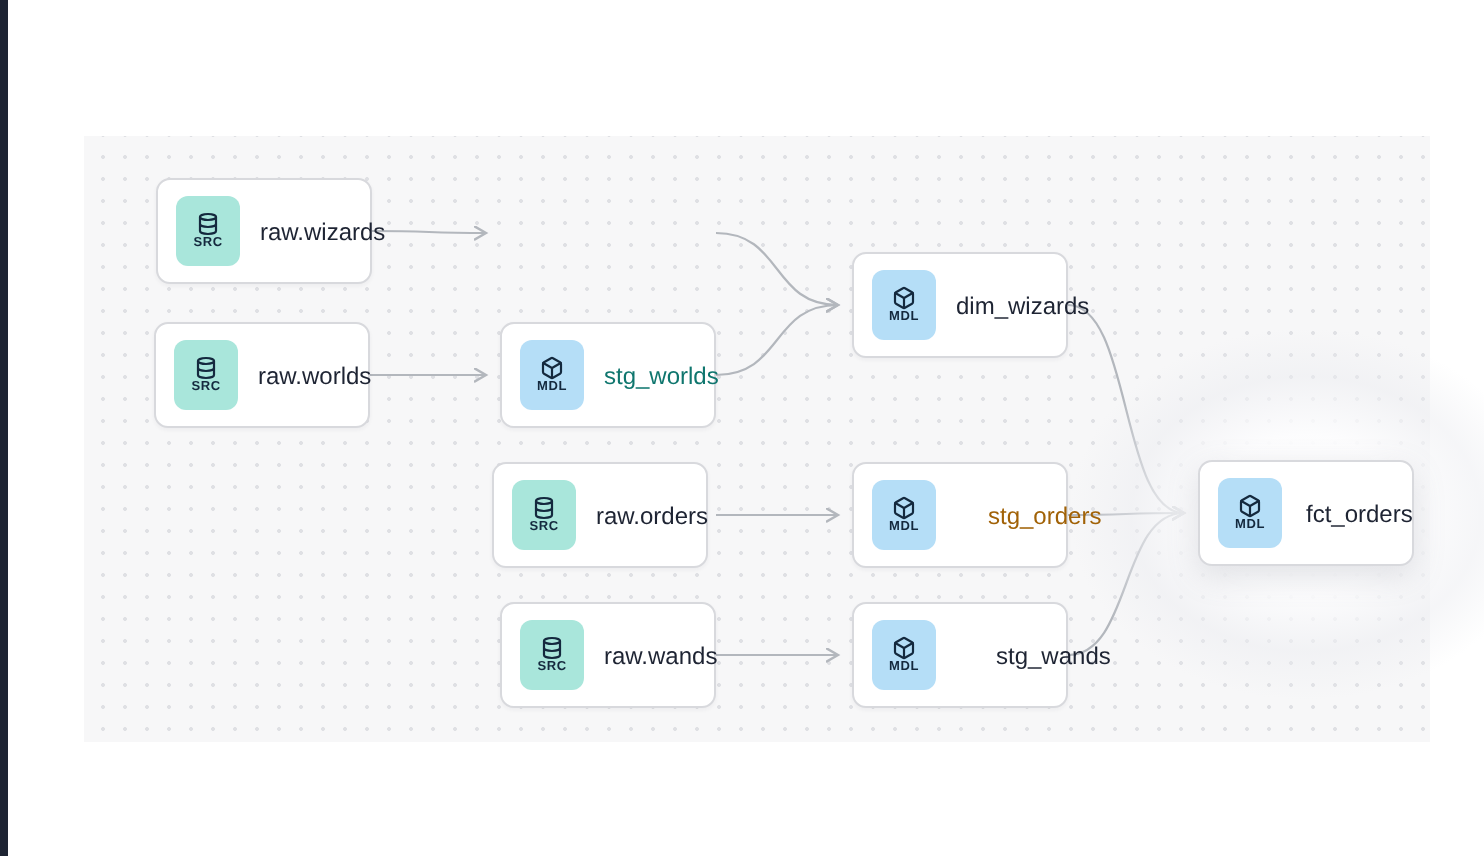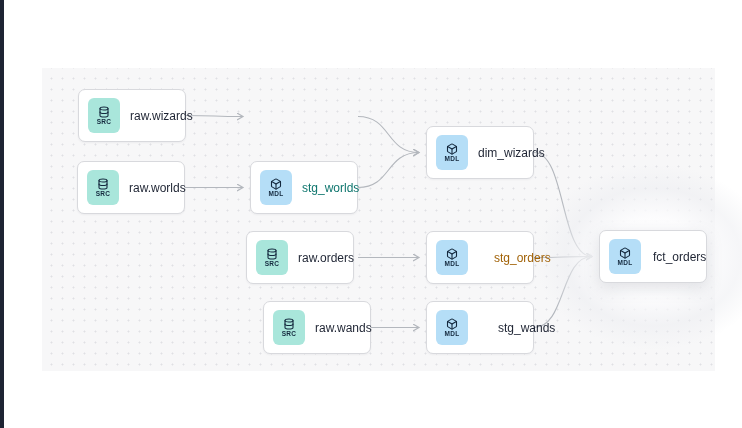--- a/index.html
+++ b/index.html
@@ -167,21 +167,21 @@
           <svg viewBox="0 0 24 24" fill="none" stroke="currentColor" stroke-width="2.2" stroke-linecap="round" stroke-linejoin="round">
             <path d="M21 16V8a2 2 0 0 0-1-1.73l-7-4a2 2 0 0 0-2 0l-7 4A2 2 0 0 0 3 8v8a2 2 0 0 0 1 1.73l7 4a2 2 0 0 0 2 0l7-4A2 2 0 0 0 21 16z"></path>
             <polyline points="3.27 6.96 12 12.01 20.73 6.96"></polyline>
             <line x1="12" y1="22.08" x2="12" y2="12"></line>
           </svg>
         </span>
         <span class="badge-label">MDL</span>
       </span>
       <span class="node-label" style="color: #a16207; margin-left: 16px;">stg_orders</span>
     </div>
-    <div class="node" style="left: 208px; top: 233px; border-color: rgb(216, 217, 221); background: rgb(255, 255, 255); margin-left: 13px;">
+    <div class="node" style="left: 208px; top: 233px; border-color: rgb(216, 217, 221); background: rgb(255, 255, 255);">
       <span class="badge" style="background: rgb(169, 230, 219); color: rgb(20, 41, 62);">
         <span class="badge-icon">
           <svg viewBox="0 0 24 24" fill="none" stroke="currentColor" stroke-width="2.2" stroke-linecap="round" stroke-linejoin="round">
             <ellipse cx="12" cy="5" rx="8" ry="3"></ellipse>
             <path d="M4 5v7c0 1.66 3.58 3 8 3s8-1.34 8-3V5"></path>
             <path d="M4 12v7c0 1.66 3.58 3 8 3s8-1.34 8-3v-7"></path>
           </svg>
         </span>
         <span class="badge-label">SRC</span>
       </span>

